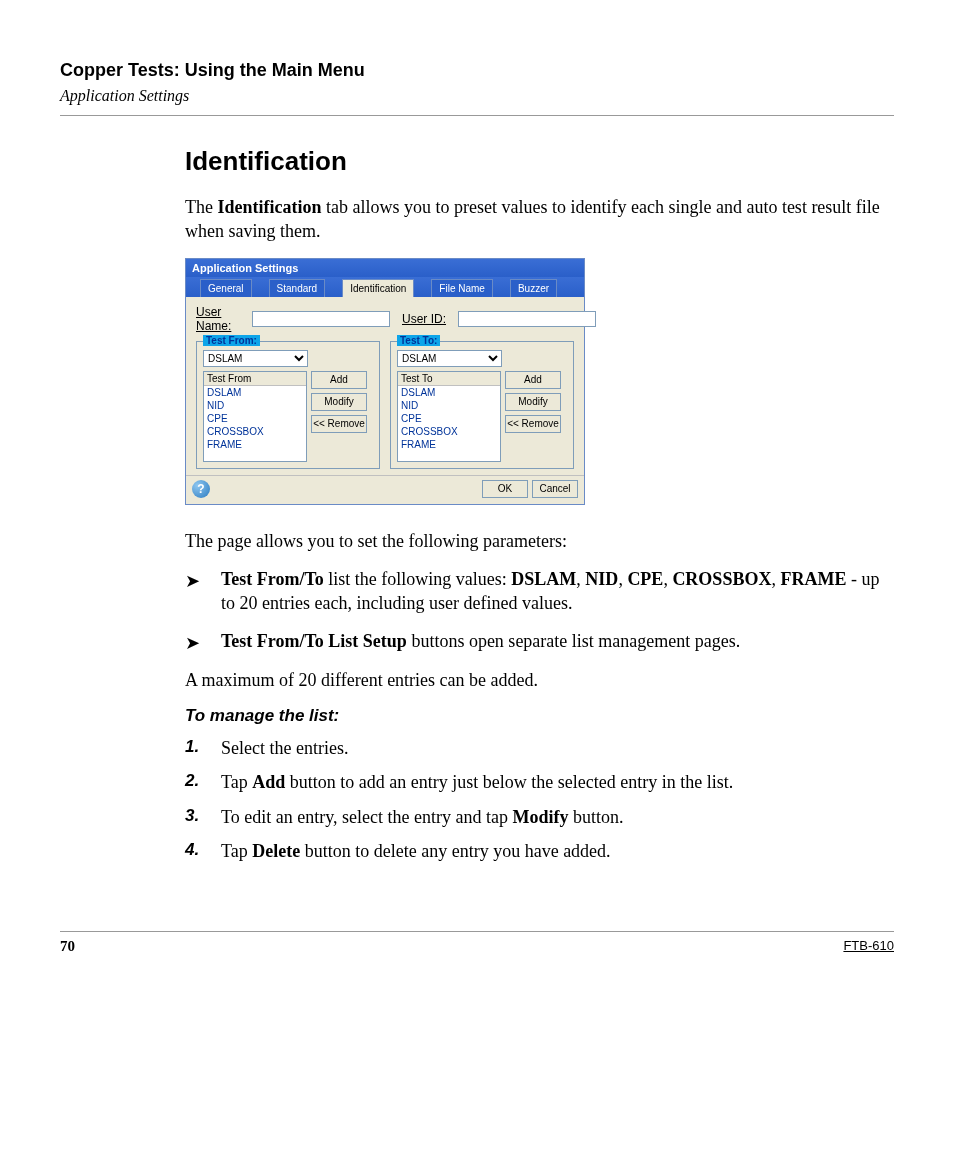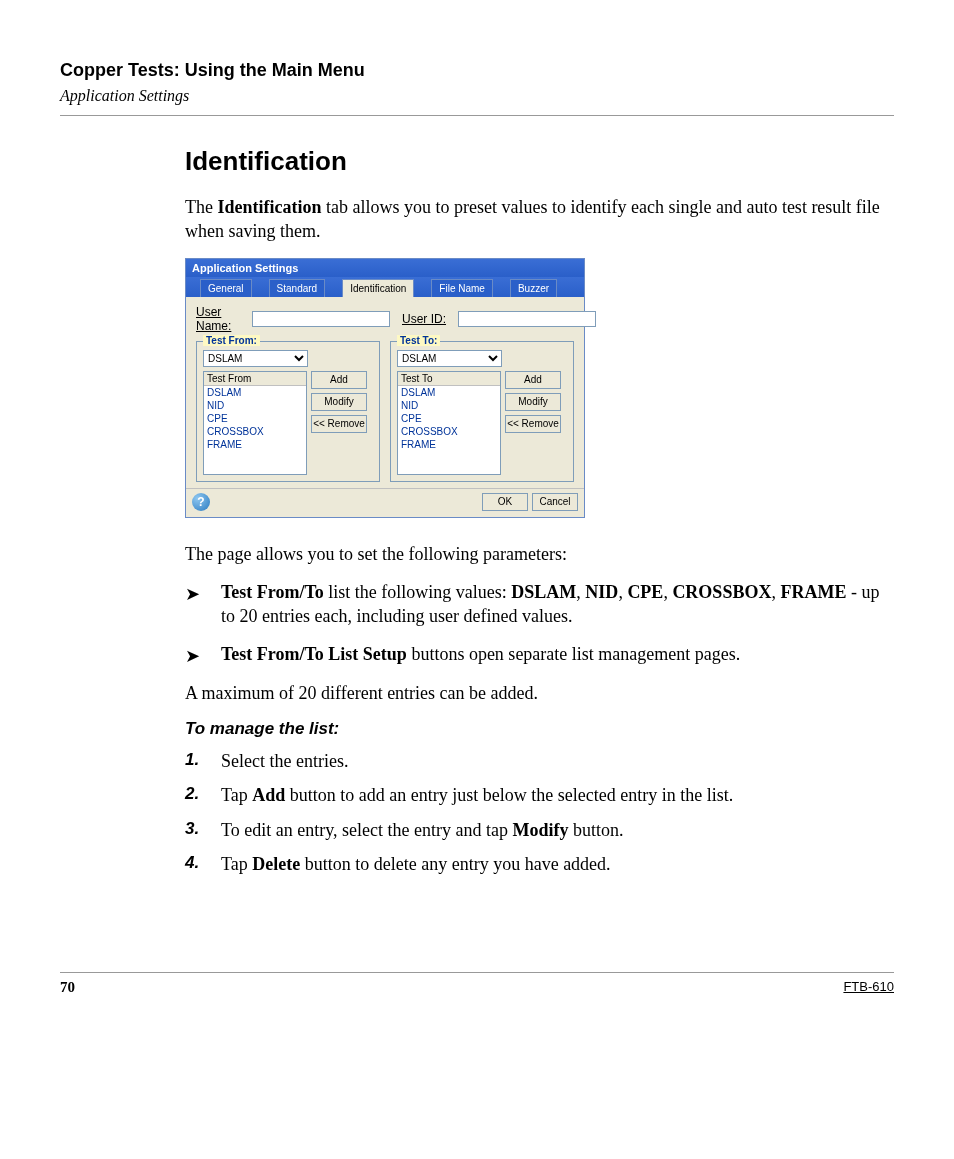--- a/index.html
+++ b/index.html
@@ -12,43 +12,43 @@
   h1.section { font-family: Verdana, Arial, sans-serif; font-weight:700; font-size:26px; margin-bottom:18px; }
   .para { font-size:18px; line-height:1.35; margin-bottom:14px; }
   .bold { font-weight:700; }
   .bullets { list-style:none; margin-bottom:14px; }
   .bullets li { position:relative; padding-left:36px; font-size:18px; line-height:1.35; margin-bottom:14px; }
   .bullets li::before { content:"➤"; position:absolute; left:0; top:2px; font-size:18px; }
   .subhead { font-family: Verdana, Arial, sans-serif; font-weight:700; font-style:italic; font-size:17px; margin-bottom:10px; }
   ol.steps { list-style:none; counter-reset: step; }
   ol.steps li { counter-increment: step; position:relative; padding-left:36px; font-size:18px; line-height:1.35; margin-bottom:10px; }
   ol.steps li::before { content: counter(step) "."; position:absolute; left:0; top:0; font-family: Verdana, Arial, sans-serif; font-weight:700; font-style:italic; font-size:17px; }
-  .footer { margin-top:96px; }
+  .footer { margin-top:68px; }
   .foot-rule { border:none; border-top:1.5px solid #999; }
   .foot-row { display:flex; justify-content:space-between; margin-top:6px; font-size:15px; }
   .foot-left { font-weight:700; }
   .foot-right { font-family: Arial, sans-serif; font-size:13px;text-decoration:underline; }
 
   
   .dialog { display:inline-block; width:400px; border:1px solid #6a8bc6; background:#ece9d8; font-family: Tahoma, Arial, sans-serif; font-size:10px; color:#000; margin-bottom:24px; }
   .dlg-title { background: linear-gradient(#3a6ed5, #2a5fc9); color:#fff; font-weight:700; padding:3px 6px; font-size:11px; }
   .tabbar { background: linear-gradient(#3a6ed5,#2a5fc9); padding:2px 2px 0 14px; display:flex; gap:16px;align-items:flex-end; }
   .tab { background:#2a5fc9; color:#fff; font-size:10px; padding:3px 7px; border:1px solid #6a8bc6; border-bottom:none; margin-right:1px; cursor:pointer; }
   .tab.active { background:#ece9d8; color:#000; }
   .dlg-body { padding:8px 10px 6px 10px; background:#ece9d8; }
   .idrow { display:flex; align-items:center; margin-bottom:8px; gap:4px; }
   .idrow label { font-size:12px; min-width:52px;text-decoration:underline; }
   .idrow input { flex:1; height:16px; border:1px solid #7f9db9; background:#fff; font-size:10px; padding:0 2px; }
   .groups { display:flex; gap:10px; }
   .group { flex:1; border:1px solid #7f9db9; position:relative; padding:8px 6px 6px 6px; }
-  .group-title { position:absolute; top:-7px; left:6px; background:#fef9c3; padding:0 3px; font-size:10px; font-weight:700; color:#003399; }
+  .group-title { position:absolute; top:-7px; left:6px; background:#0ea5e9; padding:0 3px; font-size:10px; font-weight:700; color:#003399; }
   .combo { display:flex; margin-bottom:4px; }
   .combo select { width:105px; height:17px; border:1px solid #7f9db9; background:#fff; font-size:10px; }
   .group-inner { display:flex; gap:4px; }
-  .listbox { width:104px; height:104px; border:1px solid #7f9db9; background:#fff; overflow:hidden; }
+  .listbox { width:104px; height:91px; border:1px solid #7f9db9; background:#fff; overflow:hidden; }
   .lb-head { background:#ece9d8; font-size:10px; padding:1px 3px; border-bottom:1px solid #c0c0c0; }
   .lb-item { font-size:10px; color:#003399; padding:0 3px; line-height:13px; }
   .btncol { display:flex; flex-direction:column; gap:4px; }
   .wbtn { width:56px; height:18px; font-size:10px; background:#ece9d8; border:1px solid #7f9db9; cursor:pointer; text-align:center; line-height:16px; }
   .dlg-foot { display:flex; align-items:center; padding:4px 6px 6px 6px; border-top:1px solid #c0c0c0; }
   .help-icon { width:18px; height:18px; border-radius:50%; background: radial-gradient(circle at 30% 30%, #8ec7f0, #2a7ac0); color:#fff; font-weight:700; font-size:12px; display:flex; align-items:center; justify-content:center; cursor:pointer; }
   .dlg-foot .spacer { flex:1; }
 </style>
 </head>
 <body>

